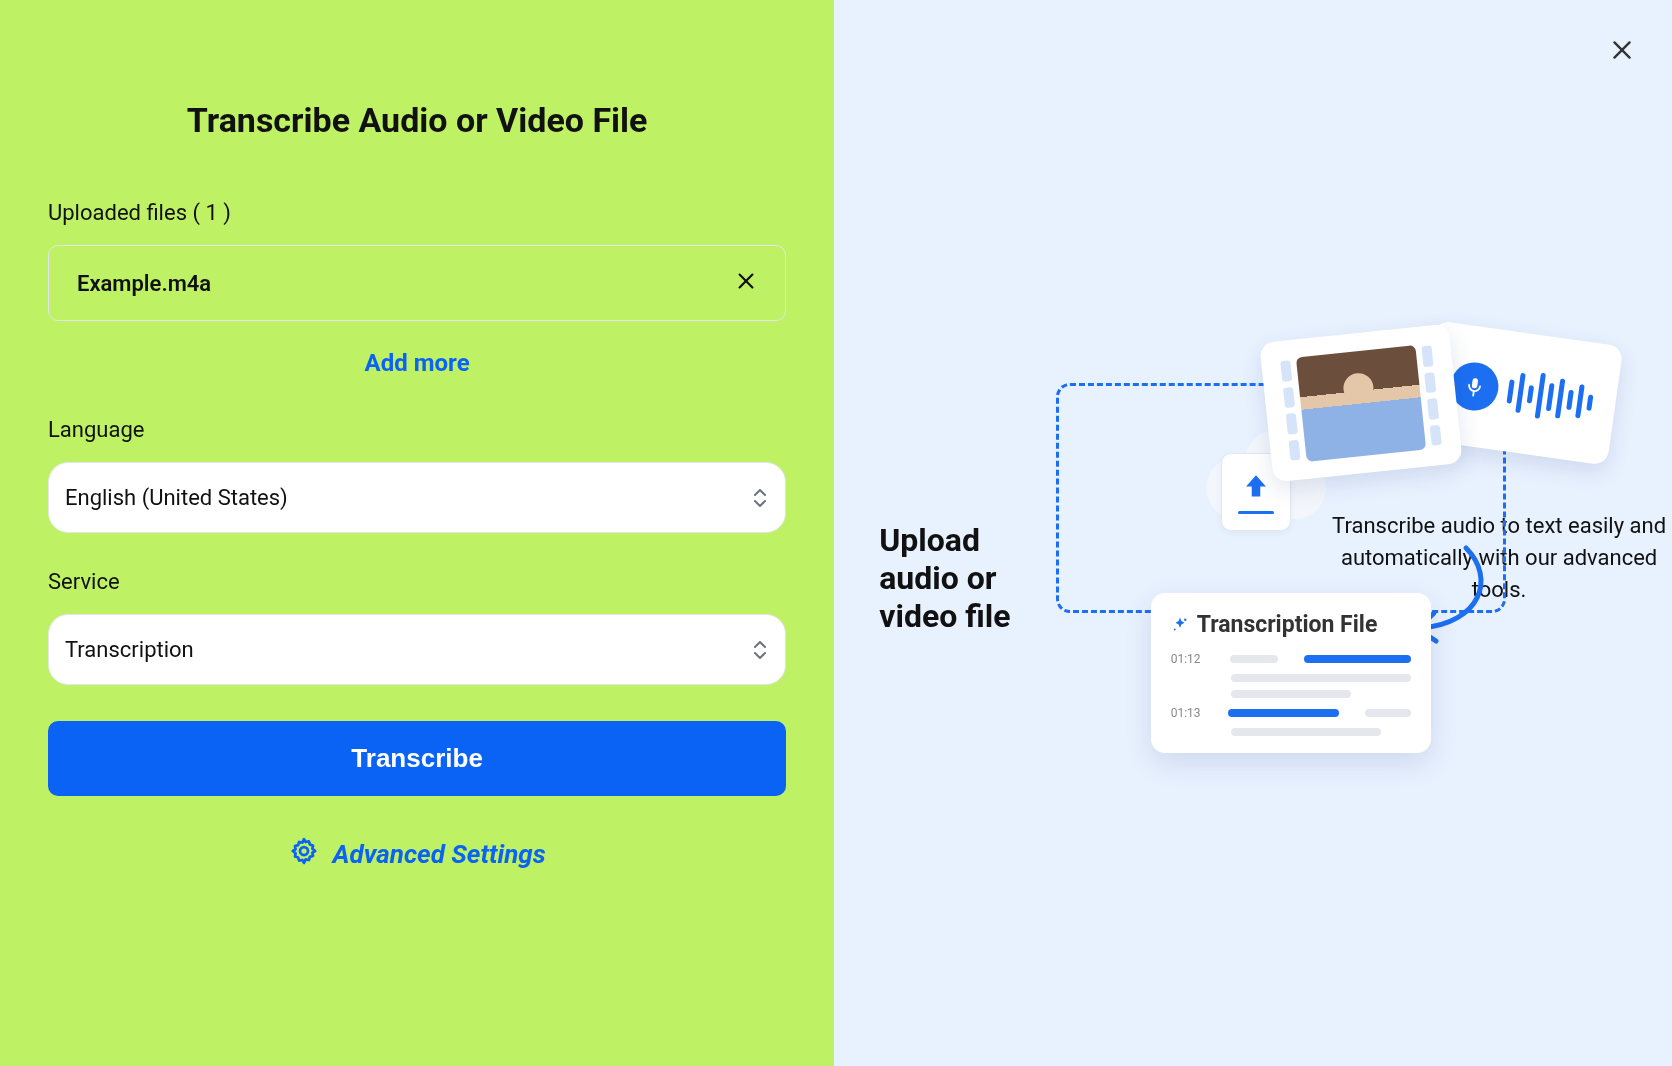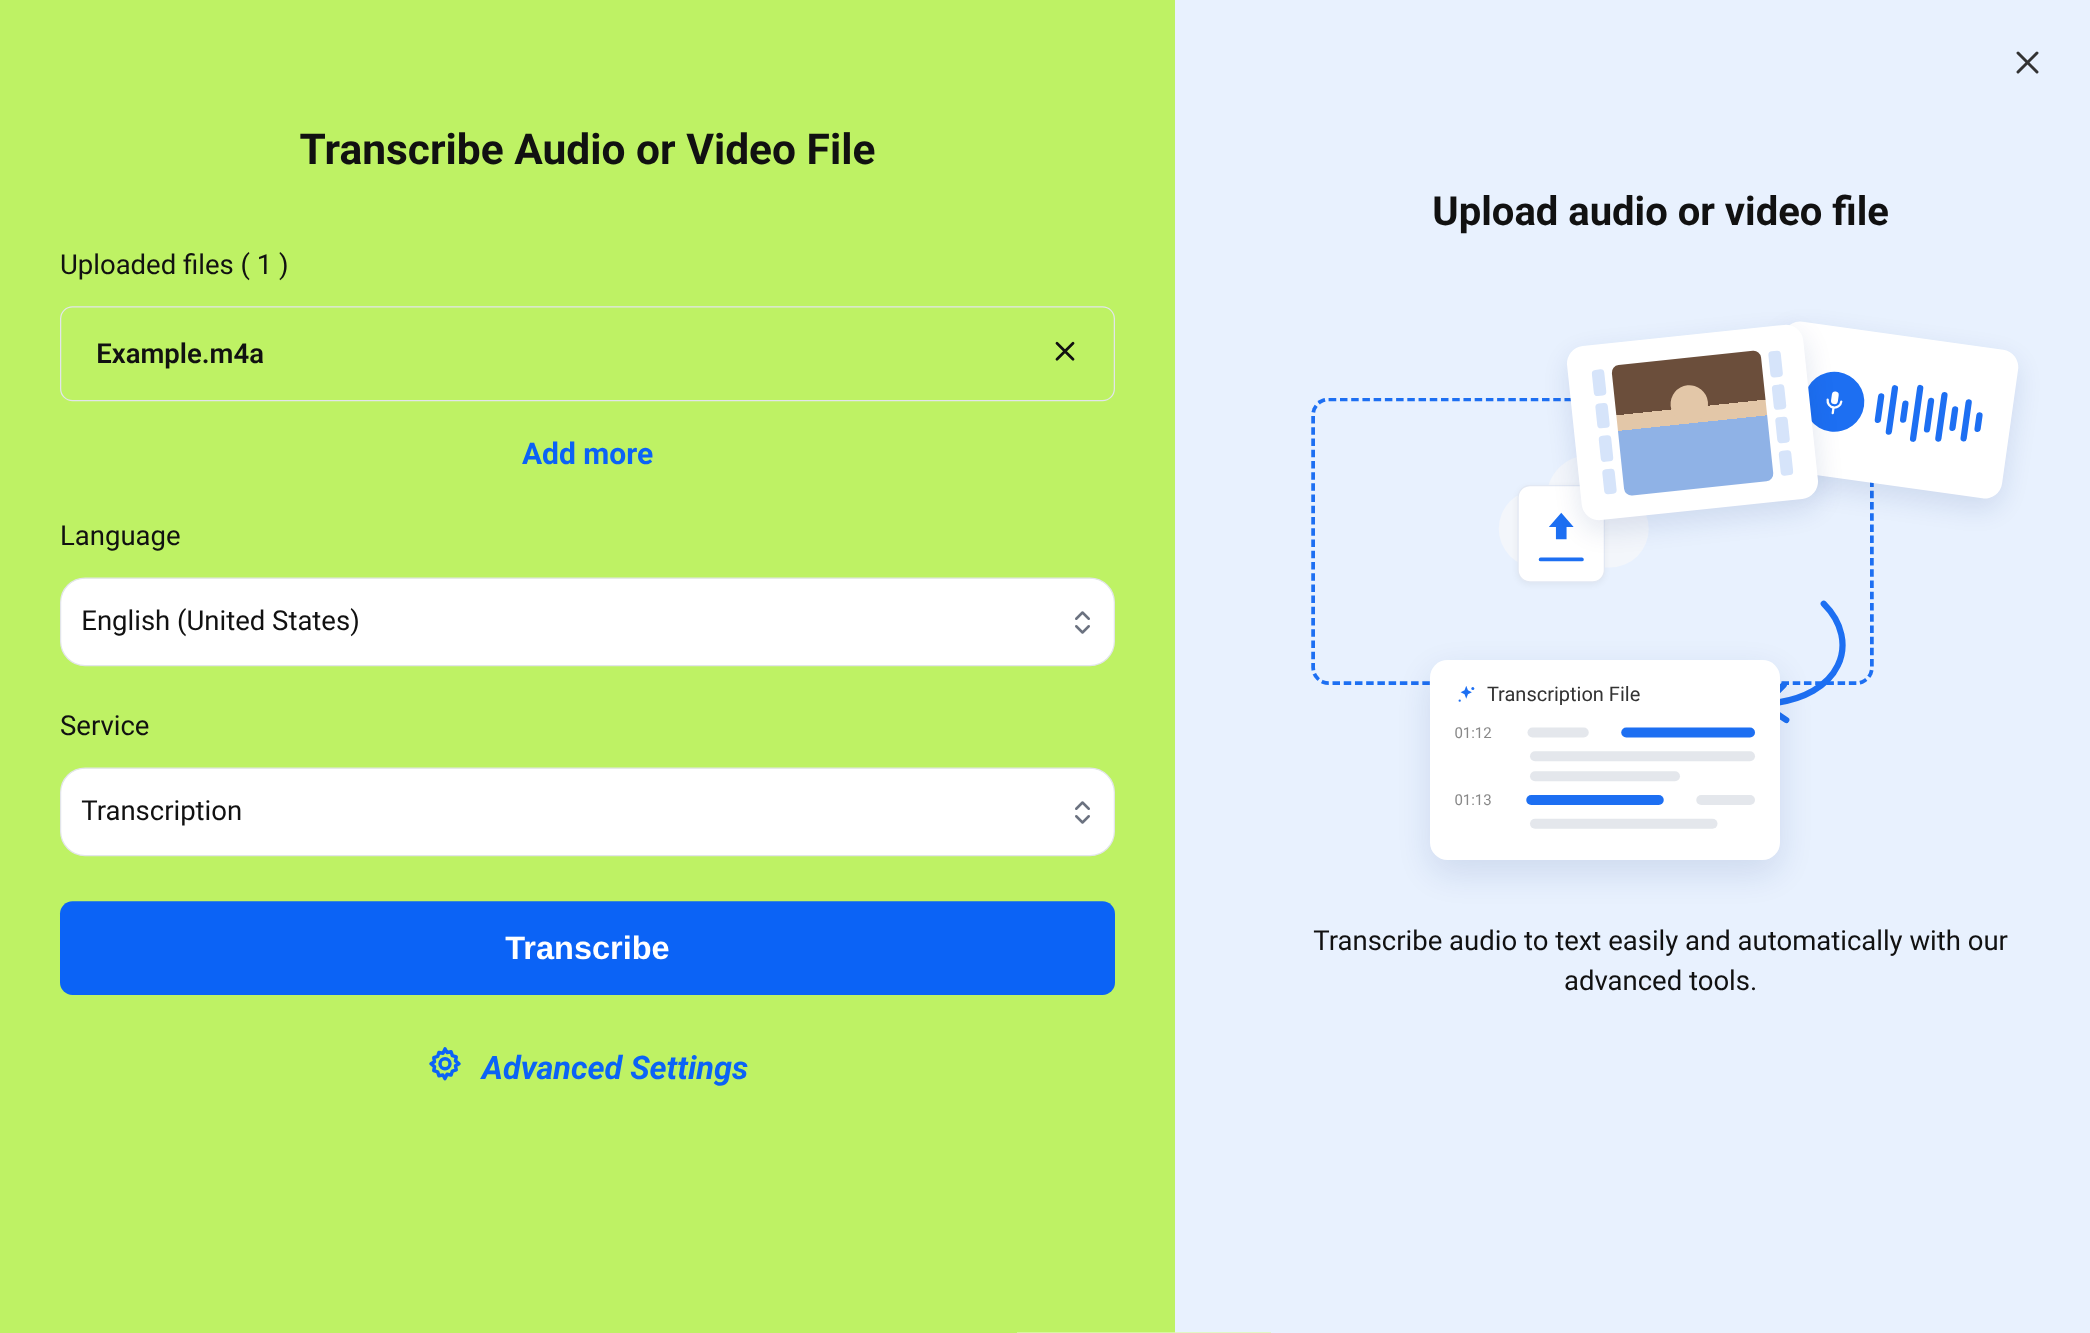--- a/index.html
+++ b/index.html
@@ -16,21 +16,21 @@
     height: 100%;
     background: #bef264;
     padding: 100px 48px 48px 48px;
   }
   .right-pane {
     flex: 1;
     height: 100%;
     background: #E8F1FE;
     position: relative;
     display: flex;
-    flex-direction: column;
+    flex-direction: row;
     align-items: center;
     padding-left: 45px;
   }
   .close-btn {
     position: absolute;
     top: 30px;
     right: 30px;
     width: 40px;
     height: 40px;
     display: flex;
@@ -242,21 +242,21 @@
   }
   .trans-card {
     position:absolute;
     left:95px; top:280px;
     width:280px; height:160px;
     background:#fff;
     border-radius:14px;
     box-shadow:0 10px 28px rgba(20,50,120,0.12);
     padding:18px 20px;
   }
-  .trans-header{ display:flex; align-items:center; gap:8px; font-weight:400; font-size:16px; color:#333; margin-bottom:14px;}
+  .trans-header{ display:flex; align-items:center; gap:8px; font-weight:700; font-size:23px; color:#333; margin-bottom:14px;}
   .trans-row { display:flex; align-items:center; gap:26px; margin-bottom:8px;}
   .ts-label{ font-size:12px; color:#888; width:34px;}
   .bar { height:8px; border-radius:5px;}
   .bar-grey{ background:#E4E7EC;}
   .bar-blue{ background:#1D6FF2;}
   .right-caption{
     margin-top: 50px;
     font-size:22px;
     color:#111;
     text-align:center;

